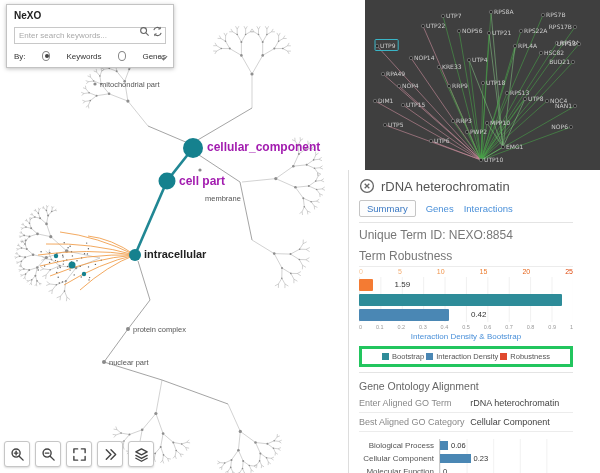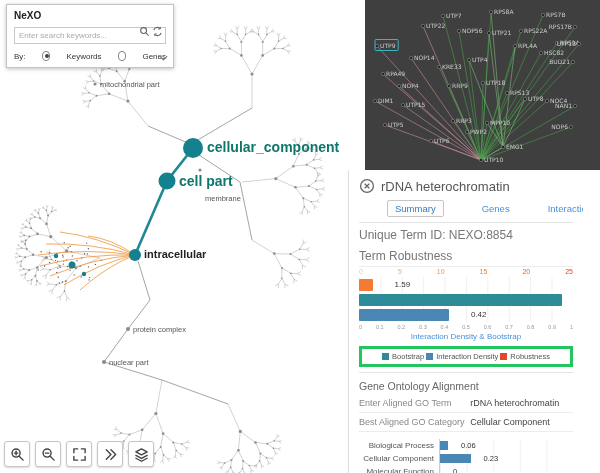--- a/index.html
+++ b/index.html
@@ -3,21 +3,21 @@
 <meta charset="utf-8">
 <style>
   html,body{margin:0;padding:0;background:#fff;}
   .stage{position:relative;width:600px;height:473px;overflow:hidden;background:#fff;
          font-family:"Liberation Sans","DejaVu Sans",sans-serif;}
   
   .tree-area{position:absolute;left:0;top:0;width:365px;height:473px;background:#fff;}
   .tree-area svg{position:absolute;left:0;top:0;}
   .tree-labels{position:absolute;left:0;top:0;width:100%;height:100%;pointer-events:none;}
   .tlabel{position:absolute;transform:translateY(-50%);white-space:nowrap;pointer-events:auto;}
-  .tlabel.xl{font-size:14px;font-weight:600;color:#0f766e;}
+  .tlabel.xl{font-size:12px;font-weight:600;color:#a21caf;}
   .tlabel.md{font-size:11px;font-weight:600;color:#222;}
   .tlabel.sm{font-size:7.5px;color:#555;}
   
   .nexo-panel{position:absolute;left:6px;top:4px;width:152px;background:#fff;border:1px solid #c3c3c3;
               box-shadow:0 1px 4px rgba(0,0,0,.25);padding:5px 7px 6px;z-index:5;}
   .nexo-title{font-size:10px;font-weight:bold;color:#222;}
   .search-row{position:relative;margin-top:3px;}
   .search-row input{width:100%;box-sizing:border-box;height:17px;border:1px solid #c8c8c8;font-size:8px;
                     padding:0 28px 0 4px;color:#333;font-family:inherit;}
   .search-row input::placeholder{color:#aaa;}
@@ -35,21 +35,21 @@
   
   .network-panel{position:absolute;left:365px;top:0;width:235px;height:170px;background:#3f3f3f;overflow:hidden;}
   .network-panel svg{display:block;}
   .network-panel svg text{font-size:6px;fill:#cdcdcd;font-family:"DejaVu Sans",sans-serif;}
   
   .detail-panel{position:absolute;left:348px;top:170px;width:235px;height:303px;background:#fff;
                 border-left:1px solid #ddd;box-sizing:border-box;padding:8px 10px;overflow:hidden;}
   .dheader{display:flex;align-items:center;gap:6px;}
   .dtitle{font-size:13px;color:#555;}
   .tabs{display:flex;align-items:center;gap:10px;margin:6px 0 2px;}
-  .tab{font-size:9.5px;color:#4a90d9;cursor:pointer;padding:2px 0;margin-left:28px;}
+  .tab{font-size:9.5px;color:#4a90d9;cursor:pointer;padding:2px 0;}
   .tab.active{border:1px solid #c5c5c5;border-radius:2px;padding:2px 7px;color:#3a78c2;background:#fdfdfd;}
   .dhr{border:none;border-top:1px solid #e4e4e4;margin:5px 0;}
   .uid,.subhead{font-size:12px;color:#777;}
   .subhead{margin-top:7px;}
   .ticks{display:flex;justify-content:space-between;font-size:5.5px;color:#999;margin-top:2px;}
   .ticks.robust{font-size:7px;border-top:1px solid #ececec;padding-top:1px;margin:3px 0 2px;}
   .ticks.robust span:nth-child(1){color:#f6c79c}.ticks.robust span:nth-child(2){color:#f3ad72}
   .ticks.robust span:nth-child(3){color:#f0944b}.ticks.robust span:nth-child(4){color:#ec7c2e}
   .ticks.robust span:nth-child(5){color:#e76419}.ticks.robust span:nth-child(6){color:#df4a0e}
   .bars{background-image:linear-gradient(to right,#f0f0f0 1px,transparent 1px);background-size:10% 100%;}
@@ -68,21 +68,21 @@
   .goheading{font-size:10.5px;color:#666;margin:7px 0 2px;}
   .gtr{display:flex;font-size:9px;padding:4px 0;border-bottom:1px solid #ececec;}
   .gtr .gl{width:52%;color:#888;}
   .gtr .gv{color:#444;}
   .gochart{margin-top:7px;}
   .gorow{display:flex;align-items:center;height:13px;}
   .golabel{width:80px;text-align:right;font-size:8px;color:#555;padding-right:5px;box-sizing:border-box;}
   .gobararea{flex:1;display:flex;align-items:center;border-left:1px solid #ccc;height:100%;
              background-image:linear-gradient(to right,#f1f1f1 1px,transparent 1px);background-size:20% 100%;}
   .gobar{height:9px;background:#4a87b4;}
-  .goval{font-size:7.5px;color:#333;margin-left:13px;}
+  .goval{font-size:7.5px;color:#333;margin-left:3px;}
   .goaxis{margin-left:80px;}
 </style>
 </head>
 <body>
 
 <div class="stage">
 
   <div class="tree-area">
     <svg width="365" height="473" viewBox="0 0 365 473">
         <path d="M252.0 108.0L252.0 74.0M252.0 74.0L241.4 55.4M241.4 55.4L229.8 48.6M229.8 48.6L221.3 48.5M221.3 48.5L216.6 51.1M216.6 51.1L214.8 54.0M216.6 51.1L213.2 51.0M221.3 48.5L216.6 45.7M216.6 45.7L213.3 45.7M216.6 45.7L215.0 42.8M229.8 48.6L225.5 41.2M225.5 41.2L220.9 38.5M220.9 38.5L217.6 38.4M220.9 38.5L219.3 35.5M225.5 41.2L225.6 35.8M225.6 35.8L223.9 32.9M225.6 35.8L227.2 32.9M241.4 55.4L241.4 41.9M241.4 41.9L237.2 34.5M237.2 34.5L232.6 31.8M232.6 31.8L229.2 31.8M232.6 31.8L230.9 28.9M237.2 34.5L237.2 29.2M237.2 29.2L235.5 26.2M237.2 29.2L238.9 26.2M241.4 41.9L245.6 34.5M245.6 34.5L245.6 29.2M245.6 29.2L244.0 26.2M245.6 29.2L247.3 26.3M245.6 34.5L250.3 31.8M250.3 31.8L251.9 28.9M250.3 31.8L253.6 31.8M252.0 74.0L262.7 55.4M262.7 55.4L262.7 41.9M262.7 41.9L258.5 34.5M258.5 34.5L253.9 31.8M253.9 31.8L250.5 31.8M253.9 31.8L252.2 28.9M258.5 34.5L258.5 29.2M258.5 29.2L256.8 26.3M258.5 29.2L260.2 26.3M262.7 41.9L266.9 34.6M266.9 34.6L266.9 29.2M266.9 29.2L265.3 26.3M266.9 29.2L268.6 26.3M266.9 34.6L271.5 31.8M271.5 31.8L273.2 28.9M271.5 31.8L274.9 31.8M262.7 55.4L274.3 48.6M274.3 48.6L278.6 41.2M278.6 41.2L278.6 35.9M278.6 35.9L276.9 32.9M278.6 35.9L280.2 32.9M278.6 41.2L283.2 38.5M283.2 38.5L284.9 35.6M283.2 38.5L286.6 38.5M274.3 48.6L282.8 48.5M282.8 48.5L287.5 45.8M287.5 45.8L289.1 42.9M287.5 45.8L290.8 45.8M282.8 48.5L287.5 51.1M287.5 51.1L290.9 51.1M287.5 51.1L289.2 54.0M148.0 126.0L127.9 101.1M127.9 101.1L109.1 93.8M109.1 93.8L96.6 95.7M96.6 95.7L90.3 100.6M90.3 100.6L88.4 105.3M88.4 105.3L88.8 108.4M88.4 105.3L85.9 107.3M90.3 100.6L85.3 101.4M85.3 101.4L82.8 103.3M85.3 101.4L82.3 100.2M96.6 95.7L89.1 92.8M89.1 92.8L84.1 93.5M84.1 93.5L81.6 95.5M84.1 93.5L81.2 92.3M89.1 92.8L85.9 88.8M85.9 88.8L83.0 87.7M85.9 88.8L85.4 85.7M109.1 93.8L101.1 83.9M101.1 83.9L93.7 81.0M93.7 81.0L88.7 81.7M88.7 81.7L86.2 83.7M88.7 81.7L85.7 80.6M93.7 81.0L90.5 77.1M90.5 77.1L87.6 75.9M90.5 77.1L90.0 73.9M101.1 83.9L99.9 76.0M99.9 76.0L96.7 72.1M96.7 72.1L93.7 70.9M96.7 72.1L96.2 68.9M99.9 76.0L101.6 71.3M101.6 71.3L101.1 68.1M101.6 71.3L104.1 69.3M127.9 101.1L124.7 81.2M124.7 81.2L116.7 71.3M116.7 71.3L109.3 68.4M109.3 68.4L104.3 69.2M104.3 69.2L101.8 71.1M104.3 69.2L101.3 68.0M109.3 68.4L106.1 64.5M106.1 64.5L103.1 63.3M106.1 64.5L105.6 61.4M116.7 71.3L115.5 63.4M115.5 63.4L112.3 59.5M112.3 59.5L109.3 58.3M112.3 59.5L111.8 56.4M115.5 63.4L117.2 58.7M117.2 58.7L116.7 55.6M117.2 58.7L119.7 56.7M124.7 81.2L129.2 69.3M129.2 69.3L127.9 61.4M127.9 61.4L124.8 57.5M124.8 57.5L121.8 56.3M124.8 57.5L124.2 54.4M127.9 61.4L129.7 56.7M129.7 56.7L129.2 53.6M129.7 56.7L132.1 54.7M129.2 69.3L135.4 64.2M135.4 64.2L137.1 59.5M137.1 59.5L136.6 56.4M137.1 59.5L139.6 57.5M135.4 64.2L140.3 63.4M140.3 63.4L142.8 61.3M140.3 63.4L143.3 64.5M242.0 182.0L275.8 178.6M275.8 178.6L293.3 166.2M293.3 166.2L298.9 153.9M298.9 153.9L298.1 145.4M298.1 145.4L295.1 141.0M295.1 141.0L292.0 139.6M295.1 141.0L294.8 137.7M298.1 145.4L300.4 140.6M300.4 140.6L300.1 137.2M300.4 140.6L303.1 138.6M298.9 153.9L305.8 149.0M305.8 149.0L308.1 144.1M308.1 144.1L307.8 140.7M308.1 144.1L310.8 142.1M305.8 149.0L311.1 148.4M311.1 148.4L313.9 146.5M311.1 148.4L314.2 149.8M293.3 166.2L306.7 164.8M306.7 164.8L313.6 159.9M313.6 159.9L315.8 155.0M315.8 155.0L315.5 151.6M315.8 155.0L318.6 153.0M313.6 159.9L318.9 159.3M318.9 159.3L321.7 157.4M318.9 159.3L322.0 160.7M306.7 164.8L314.5 168.3M314.5 168.3L319.8 167.7M319.8 167.7L322.5 165.8M319.8 167.7L322.9 169.1M314.5 168.3L317.6 172.6M317.6 172.6L320.7 174.0M317.6 172.6L318.0 176.0M275.8 178.6L295.4 187.3M295.4 187.3L308.8 186.0M308.8 186.0L315.7 181.1M315.7 181.1L318.0 176.2M318.0 176.2L317.7 172.8M318.0 176.2L320.7 174.2M315.7 181.1L321.1 180.5M321.1 180.5L323.8 178.6M321.1 180.5L324.1 181.9M308.8 186.0L316.6 189.5M316.6 189.5L321.9 188.9M321.9 188.9L324.7 187.0M321.9 188.9L325.0 190.3M316.6 189.5L319.7 193.8M319.7 193.8L322.8 195.2M319.7 193.8L320.1 197.1M295.4 187.3L303.3 198.2M303.3 198.2L311.1 201.7M311.1 201.7L316.4 201.2M316.4 201.2L319.2 199.2M316.4 201.2L319.5 202.5M311.1 201.7L314.3 206.0M314.3 206.0L317.4 207.4M314.3 206.0L314.6 209.4M303.3 198.2L304.3 206.7M304.3 206.7L307.4 211.0M307.4 211.0L310.5 212.4M307.4 211.0L307.8 214.4M304.3 206.7L302.2 211.6M302.2 211.6L302.5 215.0M302.2 211.6L299.5 213.6M252.0 240.0L274.2 253.6M274.2 253.6L290.5 254.1M290.5 254.1L299.6 249.2M299.6 249.2L303.1 243.7M303.1 243.7L303.3 239.6M303.1 243.7L306.7 241.8M299.6 249.2L306.1 249.4M306.1 249.4L309.8 247.5M306.1 249.4L309.6 251.6M290.5 254.1L299.3 259.5M299.3 259.5L305.8 259.7M305.8 259.7L309.4 257.7M305.8 259.7L309.3 261.8M299.3 259.5L302.5 265.2M302.5 265.2L305.9 267.3M302.5 265.2L302.4 269.3M274.2 253.6L282.0 268.0M282.0 268.0L290.8 273.4M290.8 273.4L297.3 273.5M297.3 273.5L300.9 271.6M297.3 273.5L300.8 275.7M290.8 273.4L293.9 279.1M293.9 279.1L297.4 281.2M293.9 279.1L293.9 283.2M282.0 268.0L281.8 278.3M281.8 278.3L285.0 284.0M285.0 284.0L288.4 286.1M285.0 284.0L284.9 288.1M281.8 278.3L278.5 283.9M278.5 283.9L278.4 287.9M278.5 283.9L274.9 285.9M100.0 258.0L66.7 251.0M66.7 251.0L46.3 257.5M46.3 257.5L37.3 267.5M37.3 267.5L35.4 275.8M35.4 275.8L37.0 280.9M37.0 280.9L39.5 283.2M39.5 283.2L41.5 283.7M39.5 283.2L40.1 285.2M37.0 280.9L36.3 284.2M36.3 284.2L36.9 286.2M36.3 284.2L34.8 285.8M35.4 275.8L31.8 279.8M31.8 279.8L31.1 283.1M31.1 283.1L31.7 285.1M31.1 283.1L29.6 284.6M31.8 279.8L28.6 280.8M28.6 280.8L27.2 282.4M28.6 280.8L26.5 280.4M37.3 267.5L29.2 270.1M29.2 270.1L25.6 274.1M25.6 274.1L24.8 277.4M24.8 277.4L25.5 279.4M24.8 277.4L23.4 278.9M25.6 274.1L22.3 275.1M22.3 275.1L20.9 276.7M22.3 275.1L20.3 274.7M29.2 270.1L23.9 269.0M23.9 269.0L20.7 270.0M20.7 270.0L19.3 271.6M20.7 270.0L18.6 269.6M23.9 269.0L21.4 266.8M21.4 266.8L19.3 266.3M21.4 266.8L20.7 264.7M46.3 257.5L33.1 254.7M33.1 254.7L25.1 257.3M25.1 257.3L21.4 261.3M21.4 261.3L20.7 264.6M20.7 264.6L21.3 266.6M20.7 264.6L19.3 266.2M21.4 261.3L18.2 262.3M18.2 262.3L16.8 263.9M18.2 262.3L16.2 261.9M25.1 257.3L19.8 256.2M19.8 256.2L16.6 257.3M16.6 257.3L15.2 258.8M16.6 257.3L14.5 256.8M19.8 256.2L17.3 254.0M17.3 254.0L15.2 253.6M17.3 254.0L16.6 252.0M33.1 254.7L26.8 249.1M26.8 249.1L21.6 248.0M21.6 248.0L18.3 249.0M18.3 249.0L16.9 250.6M18.3 249.0L16.3 248.6M21.6 248.0L19.0 245.7M19.0 245.7L17.0 245.3M19.0 245.7L18.4 243.7M26.8 249.1L25.1 244.0M25.1 244.0L22.6 241.8M22.6 241.8L20.5 241.3M22.6 241.8L21.9 239.7M25.1 244.0L25.8 240.7M25.8 240.7L25.1 238.7M25.8 240.7L27.2 239.1M66.7 251.0L50.8 236.7M50.8 236.7L37.5 233.9M37.5 233.9L29.5 236.5M29.5 236.5L25.8 240.5M25.8 240.5L25.1 243.8M25.1 243.8L25.7 245.8M25.1 243.8L23.7 245.3M25.8 240.5L22.6 241.5M22.6 241.5L21.2 243.1M22.6 241.5L20.6 241.1M29.5 236.5L24.2 235.4M24.2 235.4L21.0 236.4M21.0 236.4L19.6 238.0M21.0 236.4L18.9 236.0M24.2 235.4L21.7 233.2M21.7 233.2L19.6 232.7M21.7 233.2L21.0 231.2M37.5 233.9L31.2 228.3M31.2 228.3L26.0 227.1M26.0 227.1L22.8 228.2M22.8 228.2L21.3 229.8M22.8 228.2L20.7 227.7M26.0 227.1L23.4 224.9M23.4 224.9L21.4 224.5M23.4 224.9L22.8 222.9M31.2 228.3L29.5 223.2M29.5 223.2L27.0 220.9M27.0 220.9L24.9 220.5M27.0 220.9L26.3 218.9M29.5 223.2L30.2 219.9M30.2 219.9L29.5 217.9M30.2 219.9L31.6 218.3M50.8 236.7L46.5 223.9M46.5 223.9L40.1 218.2M40.1 218.2L34.9 217.1M34.9 217.1L31.7 218.2M31.7 218.2L30.2 219.7M31.7 218.2L29.6 217.7M34.9 217.1L32.4 214.9M32.4 214.9L30.3 214.5M32.4 214.9L31.7 212.9M40.1 218.2L38.4 213.2M38.4 213.2L35.9 210.9M35.9 210.9L33.8 210.5M35.9 210.9L35.2 208.9M38.4 213.2L39.1 209.9M39.1 209.9L38.4 207.8M39.1 209.9L40.5 208.3M46.5 223.9L48.1 215.6M48.1 215.6L46.4 210.5M46.4 210.5L43.9 208.2M43.9 208.2L41.9 207.8M43.9 208.2L43.3 206.2M46.4 210.5L47.1 207.2M47.1 207.2L46.4 205.2M47.1 207.2L48.5 205.6M48.1 215.6L51.7 211.5M51.7 211.5L52.3 208.2M52.3 208.2L51.7 206.2M52.3 208.2L53.7 206.6M51.7 211.5L54.9 210.4M54.9 210.4L56.3 208.8M54.9 210.4L56.9 210.8M100.0 258.0L76.0 267.9M76.0 267.9L65.9 280.9M65.9 280.9L64.5 291.1M64.5 291.1L66.9 297.1M66.9 297.1L70.1 299.7M66.9 297.1L66.4 301.2M64.5 291.1L60.5 296.2M60.5 296.2L60.0 300.3M60.5 296.2L56.7 297.8M65.9 280.9L56.4 284.8M56.4 284.8L52.4 289.9M52.4 289.9L51.8 294.0M52.4 289.9L48.6 291.5M56.4 284.8L49.9 284.0M49.9 284.0L46.2 285.5M49.9 284.0L46.7 281.5M76.0 267.9L59.7 265.8M59.7 265.8L50.2 269.8M50.2 269.8L46.2 274.9M46.2 274.9L45.6 279.0M46.2 274.9L42.4 276.5M50.2 269.8L43.7 268.9M43.7 268.9L40.0 270.5M43.7 268.9L40.5 266.5M59.7 265.8L51.5 259.6M51.5 259.6L45.1 258.8M45.1 258.8L41.3 260.3M45.1 258.8L41.8 256.3M51.5 259.6L49.0 253.6M49.0 253.6L45.7 251.1M49.0 253.6L49.4 249.5M162.0 380.0L155.9 413.5M155.9 413.5L163.1 433.6M163.1 433.6L173.3 442.4M173.3 442.4L181.7 444.0M181.7 444.0L186.7 442.3M186.7 442.3L189.0 439.8M186.7 442.3L190.1 442.9M181.7 444.0L185.7 447.5M185.7 447.5L189.1 448.2M185.7 447.5L186.9 450.7M173.3 442.4L176.2 450.5M176.2 450.5L180.2 453.9M180.2 453.9L183.5 454.6M180.2 453.9L181.4 457.1M176.2 450.5L175.2 455.7M175.2 455.7L176.3 458.9M175.2 455.7L173.0 458.3M163.1 433.6L160.7 446.9M160.7 446.9L163.5 454.9M163.5 454.9L167.6 458.4M167.6 458.4L170.9 459.1M167.6 458.4L168.7 461.6M163.5 454.9L162.6 460.2M162.6 460.2L163.7 463.4M162.6 460.2L160.4 462.8M160.7 446.9L155.2 453.4M155.2 453.4L154.3 458.7M154.3 458.7L155.4 461.9M154.3 458.7L152.1 461.3M155.2 453.4L150.2 455.3M150.2 455.3L148.0 457.9M150.2 455.3L146.9 454.7M155.9 413.5L142.2 429.8M142.2 429.8L139.7 443.1M139.7 443.1L142.6 451.1M142.6 451.1L146.7 454.6M146.7 454.6L150.0 455.3M146.7 454.6L147.8 457.8M142.6 451.1L141.6 456.4M141.6 456.4L142.8 459.6M141.6 456.4L139.5 459.0M139.7 443.1L134.3 449.6M134.3 449.6L133.3 454.9M133.3 454.9L134.4 458.1M133.3 454.9L131.2 457.5M134.3 449.6L129.2 451.5M129.2 451.5L127.1 454.1M129.2 451.5L125.9 450.9M142.2 429.8L129.5 434.5M129.5 434.5L124.0 441.0M124.0 441.0L123.1 446.3M123.1 446.3L124.2 449.5M123.1 446.3L120.9 448.9M124.0 441.0L119.0 442.8M119.0 442.8L116.8 445.4M119.0 442.8L115.7 442.3M129.5 434.5L121.1 433.1M121.1 433.1L116.1 434.9M116.1 434.9L113.9 437.5M116.1 434.9L112.7 434.4M121.1 433.1L117.0 429.7M117.0 429.7L113.6 429.1M117.0 429.7L115.8 426.5M228.0 404.0L240.3 431.4M240.3 431.4L255.5 442.5M255.5 442.5L267.4 443.8M267.4 443.8L274.2 440.8M274.2 440.8L277.1 437.0M277.1 437.0L277.4 434.1M277.1 437.0L279.8 435.9M274.2 440.8L278.9 441.4M278.9 441.4L281.7 440.2M278.9 441.4L281.3 443.1M267.4 443.8L273.4 448.2M273.4 448.2L278.1 448.8M278.1 448.8L280.9 447.6M278.1 448.8L280.5 450.5M273.4 448.2L275.4 452.6M275.4 452.6L277.8 454.3M275.4 452.6L275.1 455.5M255.5 442.5L260.4 453.4M260.4 453.4L266.5 457.8M266.5 457.8L271.1 458.3M271.1 458.3L273.9 457.1M271.1 458.3L273.6 460.1M266.5 457.8L268.4 462.1M268.4 462.1L270.8 463.9M268.4 462.1L268.1 465.1M260.4 453.4L259.6 460.9M259.6 460.9L261.6 465.2M261.6 465.2L264.0 466.9M261.6 465.2L261.3 468.1M259.6 460.9L256.9 464.7M256.9 464.7L256.6 467.7M256.9 464.7L254.2 465.9M240.3 431.4L238.4 450.2M238.4 450.2L243.2 461.1M243.2 461.1L249.3 465.5M249.3 465.5L254.0 466.0M254.0 466.0L256.7 464.8M254.0 466.0L256.4 467.8M249.3 465.5L251.2 469.8M251.2 469.8L253.6 471.5M251.2 469.8L250.9 472.8M243.2 461.1L242.5 468.5M242.5 468.5L244.4 472.8M244.4 472.8L246.8 474.6M244.4 472.8L244.1 475.8M242.5 468.5L239.8 472.4M239.8 472.4L239.5 475.3M239.8 472.4L237.1 473.6M238.4 450.2L231.5 459.9M231.5 459.9L230.7 467.4M230.7 467.4L232.7 471.7M232.7 471.7L235.1 473.4M232.7 471.7L232.4 474.6M230.7 467.4L228.0 471.2M228.0 471.2L227.7 474.2M228.0 471.2L225.3 472.4M231.5 459.9L224.7 463.0M224.7 463.0L221.9 466.9M221.9 466.9L221.6 469.8M221.9 466.9L219.2 468.1M224.7 463.0L220.0 462.6M220.0 462.6L217.2 463.9M220.0 462.6L217.5 460.9" stroke="#a3a3a3" stroke-width="0.55" fill="none" opacity="0.9"></path>

